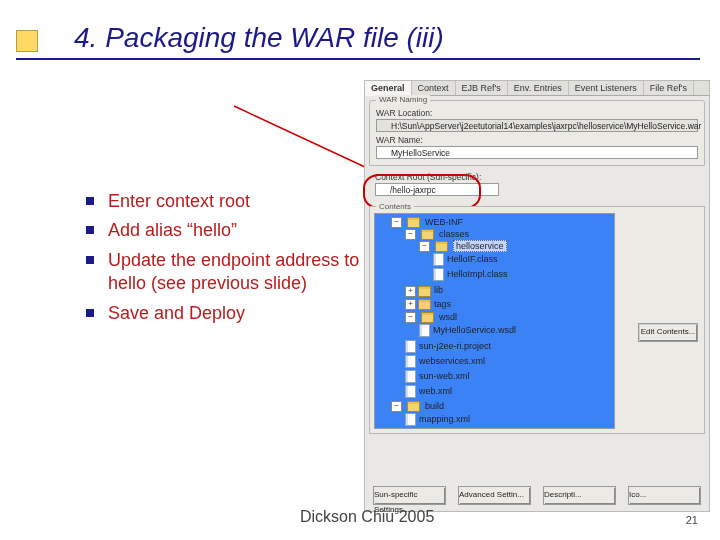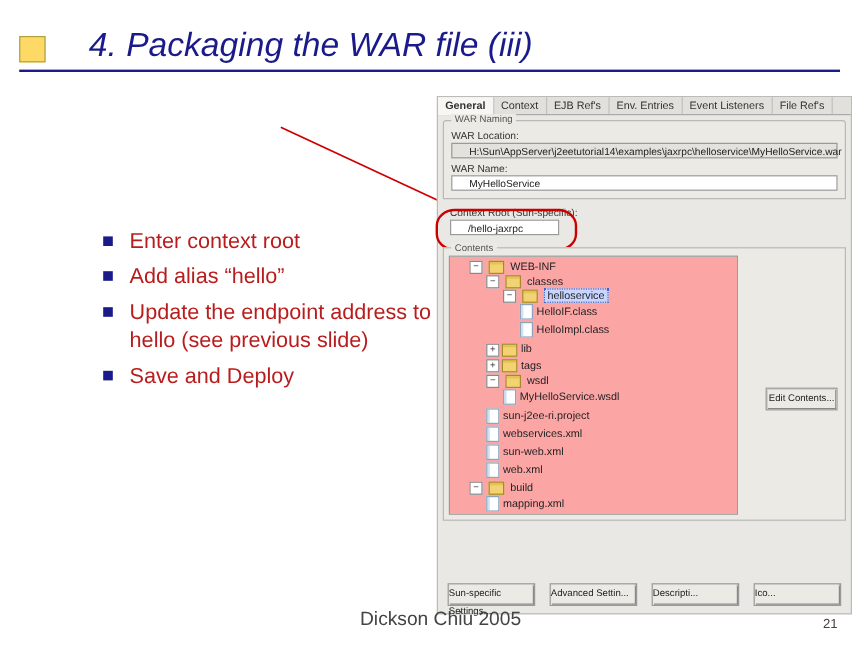--- a/index.html
+++ b/index.html
@@ -183,21 +183,21 @@
   
   .ss-contents {
     border: 1px solid #b8b8b8;
     margin: 0 4px 4px;
     background: #eceae4;
     position: relative;
     padding: 6px 4px 4px;
   }
   .ss-tree-box {
     height: 210px;
-    background: #fca5a5;
+    background: #3b82f6;
     border: 1px solid #9a9a9a;
     overflow-y: auto;
     overflow-x: hidden;
     padding: 2px 2px;
     margin-right: 85px;
   }
   .ss-sidebtn {
     position: absolute;
     right: 6px;
     top: 116px;
@@ -315,21 +315,21 @@
     <span class="ss-group-label">WAR Naming</span>
     <span class="ss-label">WAR Location:</span>
     <div class="ss-field ro">H:\Sun\AppServer\j2eetutorial14\examples\jaxrpc\helloservice\MyHelloService.war</div>
     <span class="ss-label">WAR Name:</span>
     <div class="ss-field">MyHelloService</div>
   </div>
 
   <div class="ss-group ss-contextroot" style="padding-top:2px;border:none;background:transparent;margin-bottom:4px">
     <span class="ss-label" style="margin-top:0">Context Root (Sun-specific):</span>
     <div class="ss-row2">
-      <div class="ss-field" style="width:91px">/hello-jaxrpc</div>
+      <div class="ss-field" style="width:124px">/hello-jaxrpc</div>
     </div>
     <div class="red-circle"></div>
   </div>
 
   <div class="ss-contents">
     <span class="ss-group-label" style="top:-5px">Contents</span>
 
     <div class="ss-tree-box tree">
       <ul>
         <li>

